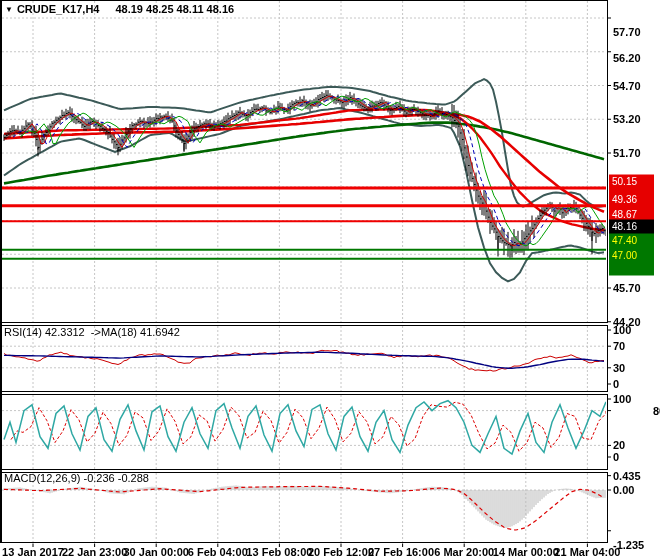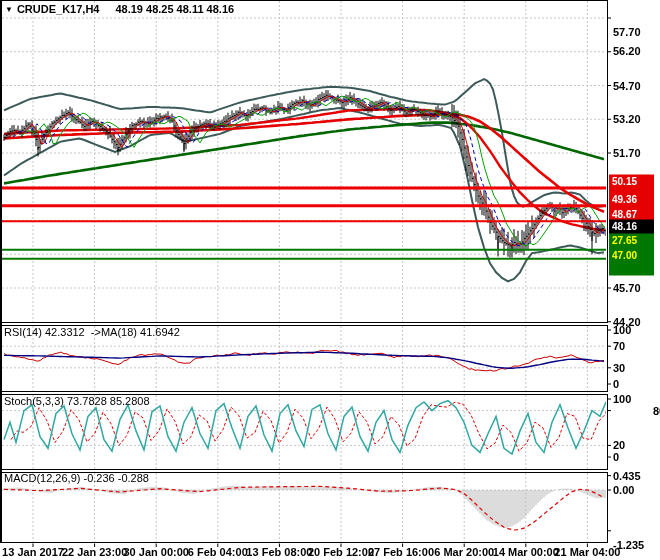--- a/index.html
+++ b/index.html
@@ -6,21 +6,21 @@
   .stage{position:relative;width:660px;height:560px;background:#ffffff;overflow:hidden;
          font-family:"Liberation Sans",sans-serif;}
   svg{position:absolute;left:0;top:0;}
   .overlay{position:absolute;color:#000;white-space:nowrap;}
   .title-bar{left:5px;top:3px;font-size:11px;font-weight:700;}
   .title-bar .dd{font-size:8px;margin-right:4px;vertical-align:1px;}
   .title-bar .quote{margin-left:16px;font-weight:700;}
   .panel-label{font-size:11px;font-weight:400;}
   .axis-label{position:absolute;left:613px;transform:translateY(-50%);font-size:11px;font-weight:700;color:#000;}
   .badge{position:absolute;left:609px;width:45px;height:27px;line-height:13px;font-size:10px;
-         font-weight:700;color:#fff;padding-left:3px;box-sizing:border-box;transform:translateY(-50%);}
+         font-weight:400;color:#fff;padding-left:3px;box-sizing:border-box;transform:translateY(-50%);}
   .time-label{position:absolute;top:546px;transform:translateX(-50%);font-size:11px;font-weight:700;color:#000;}
 </style>
 </head>
 <body>
 
 <div class="stage">
   <svg id="cv" width="660" height="560" viewBox="0 0 660 560">
       <defs>
         <clipPath id="cp-main">
           <rect x="2" y="1" width="604" height="321"></rect>
@@ -1078,54 +1078,50 @@
     <span class="dd">▼</span><span>CRUDE_K17,H4</span><span class="quote">48.19 48.25 48.11 48.16</span>
   </div>
 
   <div class="overlay panel-label" style="left:4px;top:326px;">
     <span>RSI(14)</span>
     <span>42.3312</span>&nbsp;
     <span>-&gt;MA(18)</span>
     <span>41.6942</span>
   </div>
 
-  <div class="overlay panel-label" style="left:4px;top:395px;">
-    <span>Stoch(5,3,3)</span>
-    <span>73.7828 85.2808</span>
-  </div>
 
   <div class="overlay panel-label" style="left:4px;top:472px;">
     <span>MACD(12,26,9)</span>
     <span>-0.236 -0.288</span>
   </div>
 
   <div id="price-axis">
       <div class="axis-label" style="top: 32px;">57.70</div>
-      <div class="axis-label" style="top: 51px;">56.20</div>
+      <div class="axis-label" style="top: 58px;">56.20</div>
       <div class="axis-label" style="top: 85.5px;">54.70</div>
       <div class="axis-label" style="top: 119.25px;">53.20</div>
       <div class="axis-label" style="top: 153px;">51.70</div>
       <div class="axis-label" style="top: 288px;">45.70</div>
       <div class="axis-label" style="top: 321.75px;">44.20</div>
       <div class="axis-label" style="top: 330px;">100</div>
       <div class="axis-label" style="top: 346.2px;">70</div>
       <div class="axis-label" style="top: 367.8px;">30</div>
       <div class="axis-label" style="top: 384px;">0</div>
       <div class="axis-label" style="top: 399px;">100</div>
       <div class="axis-label" style="top: 410.6px; padding-left: 40px;">80</div>
       <div class="axis-label" style="top: 445.4px;">20</div>
       <div class="axis-label" style="top: 457px;">0</div>
       <div class="axis-label" style="top: 475.645px;">0.435</div>
       <div class="axis-label" style="top: 490px;">0.00</div>
       <div class="axis-label" style="top: 545px;">-1.235</div>
       <div class="badge" style="top: 187.875px; background: rgb(230, 0, 0);">50.15</div>
       <div class="badge" style="top: 205.65px; background: rgb(230, 0, 0);">49.36</div>
       <div class="badge" style="top: 221.175px; background: rgb(230, 0, 0);">48.67</div>
       <div class="badge" style="top: 232.65px; background: rgb(0, 0, 0);">48.16</div>
-      <div class="badge" style="top: 246.75px; background: rgb(0, 120, 0); color: rgb(255, 255, 0);">27.65</div>
+      <div class="badge" style="top: 246.75px; background: rgb(0, 120, 0); color: rgb(255, 255, 0);">47.40</div>
       <div class="badge" style="top: 261.75px; background: rgb(0, 120, 0); color: rgb(255, 255, 0);">47.00</div>
     </div>
   <div id="time-axis">
       <div class="time-label" style="left: 33px;">13 Jan 2017</div>
       <div class="time-label" style="left: 94.6px;">22 Jan 23:00</div>
       <div class="time-label" style="left: 156.2px;">30 Jan 00:00</div>
       <div class="time-label" style="left: 217.8px;">6 Feb 04:00</div>
       <div class="time-label" style="left: 279.4px;">13 Feb 08:00</div>
       <div class="time-label" style="left: 341px;">20 Feb 12:00</div>
       <div class="time-label" style="left: 401px;">27 Feb 16:00</div>

